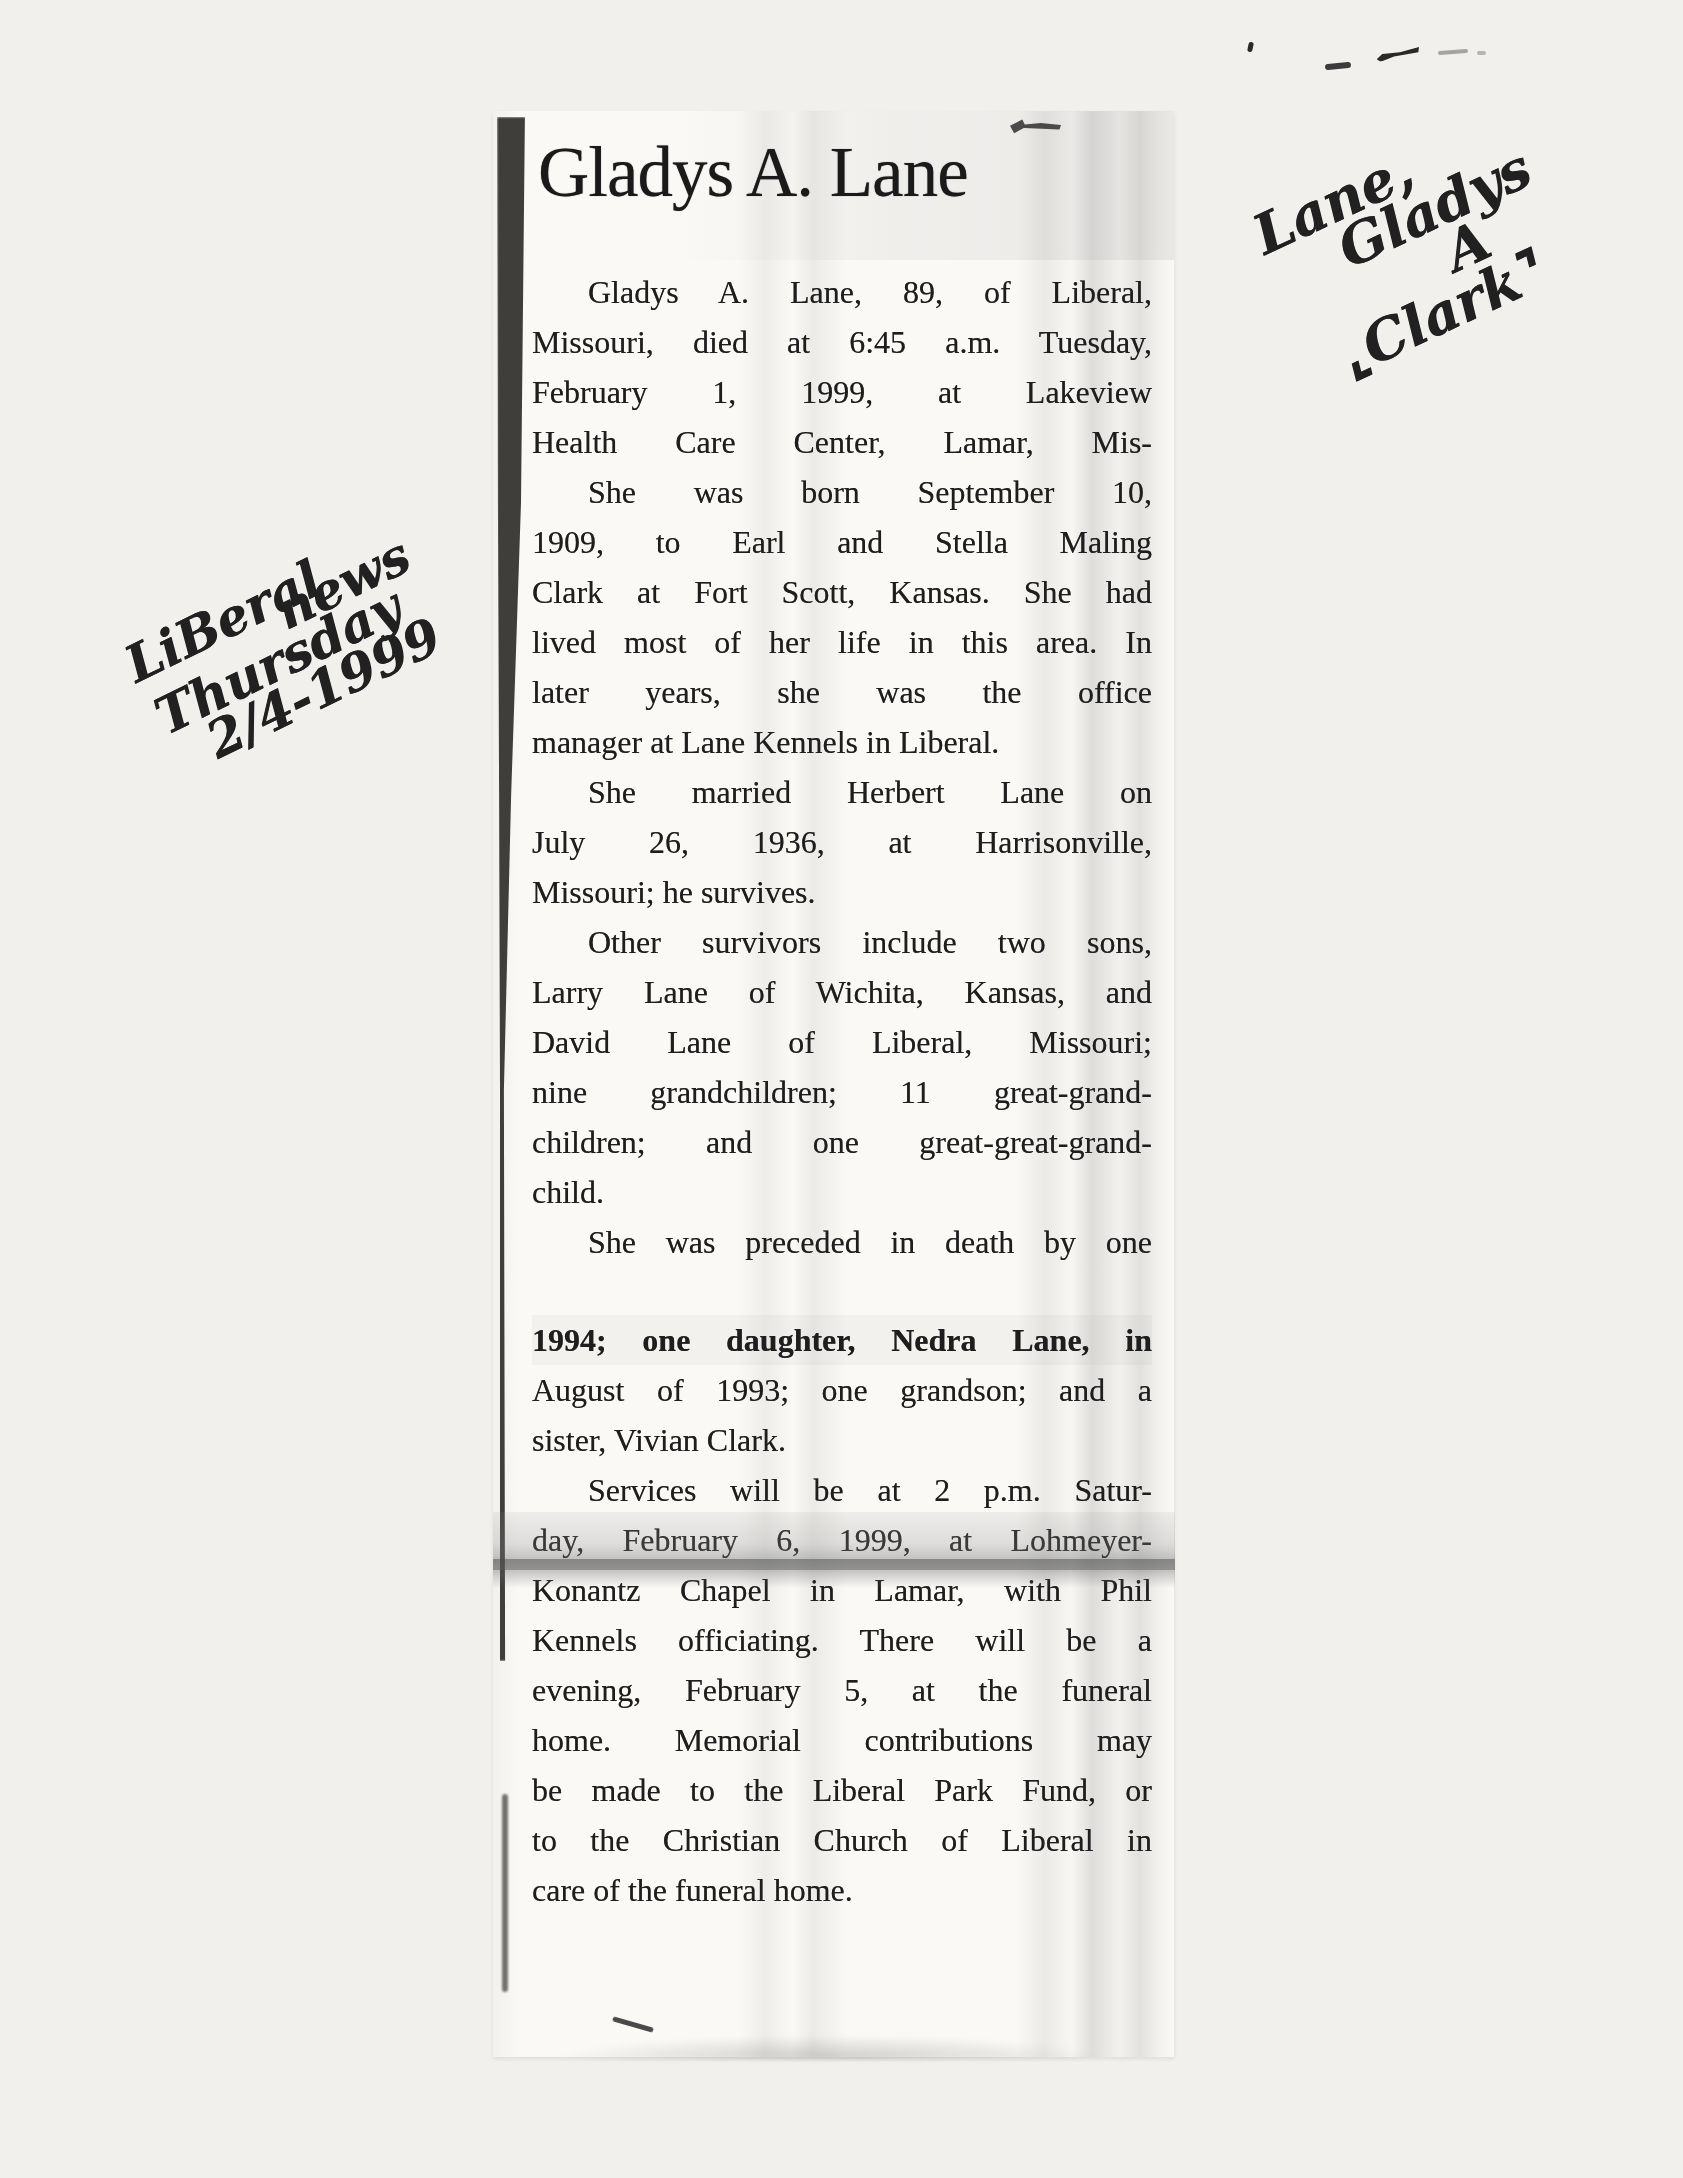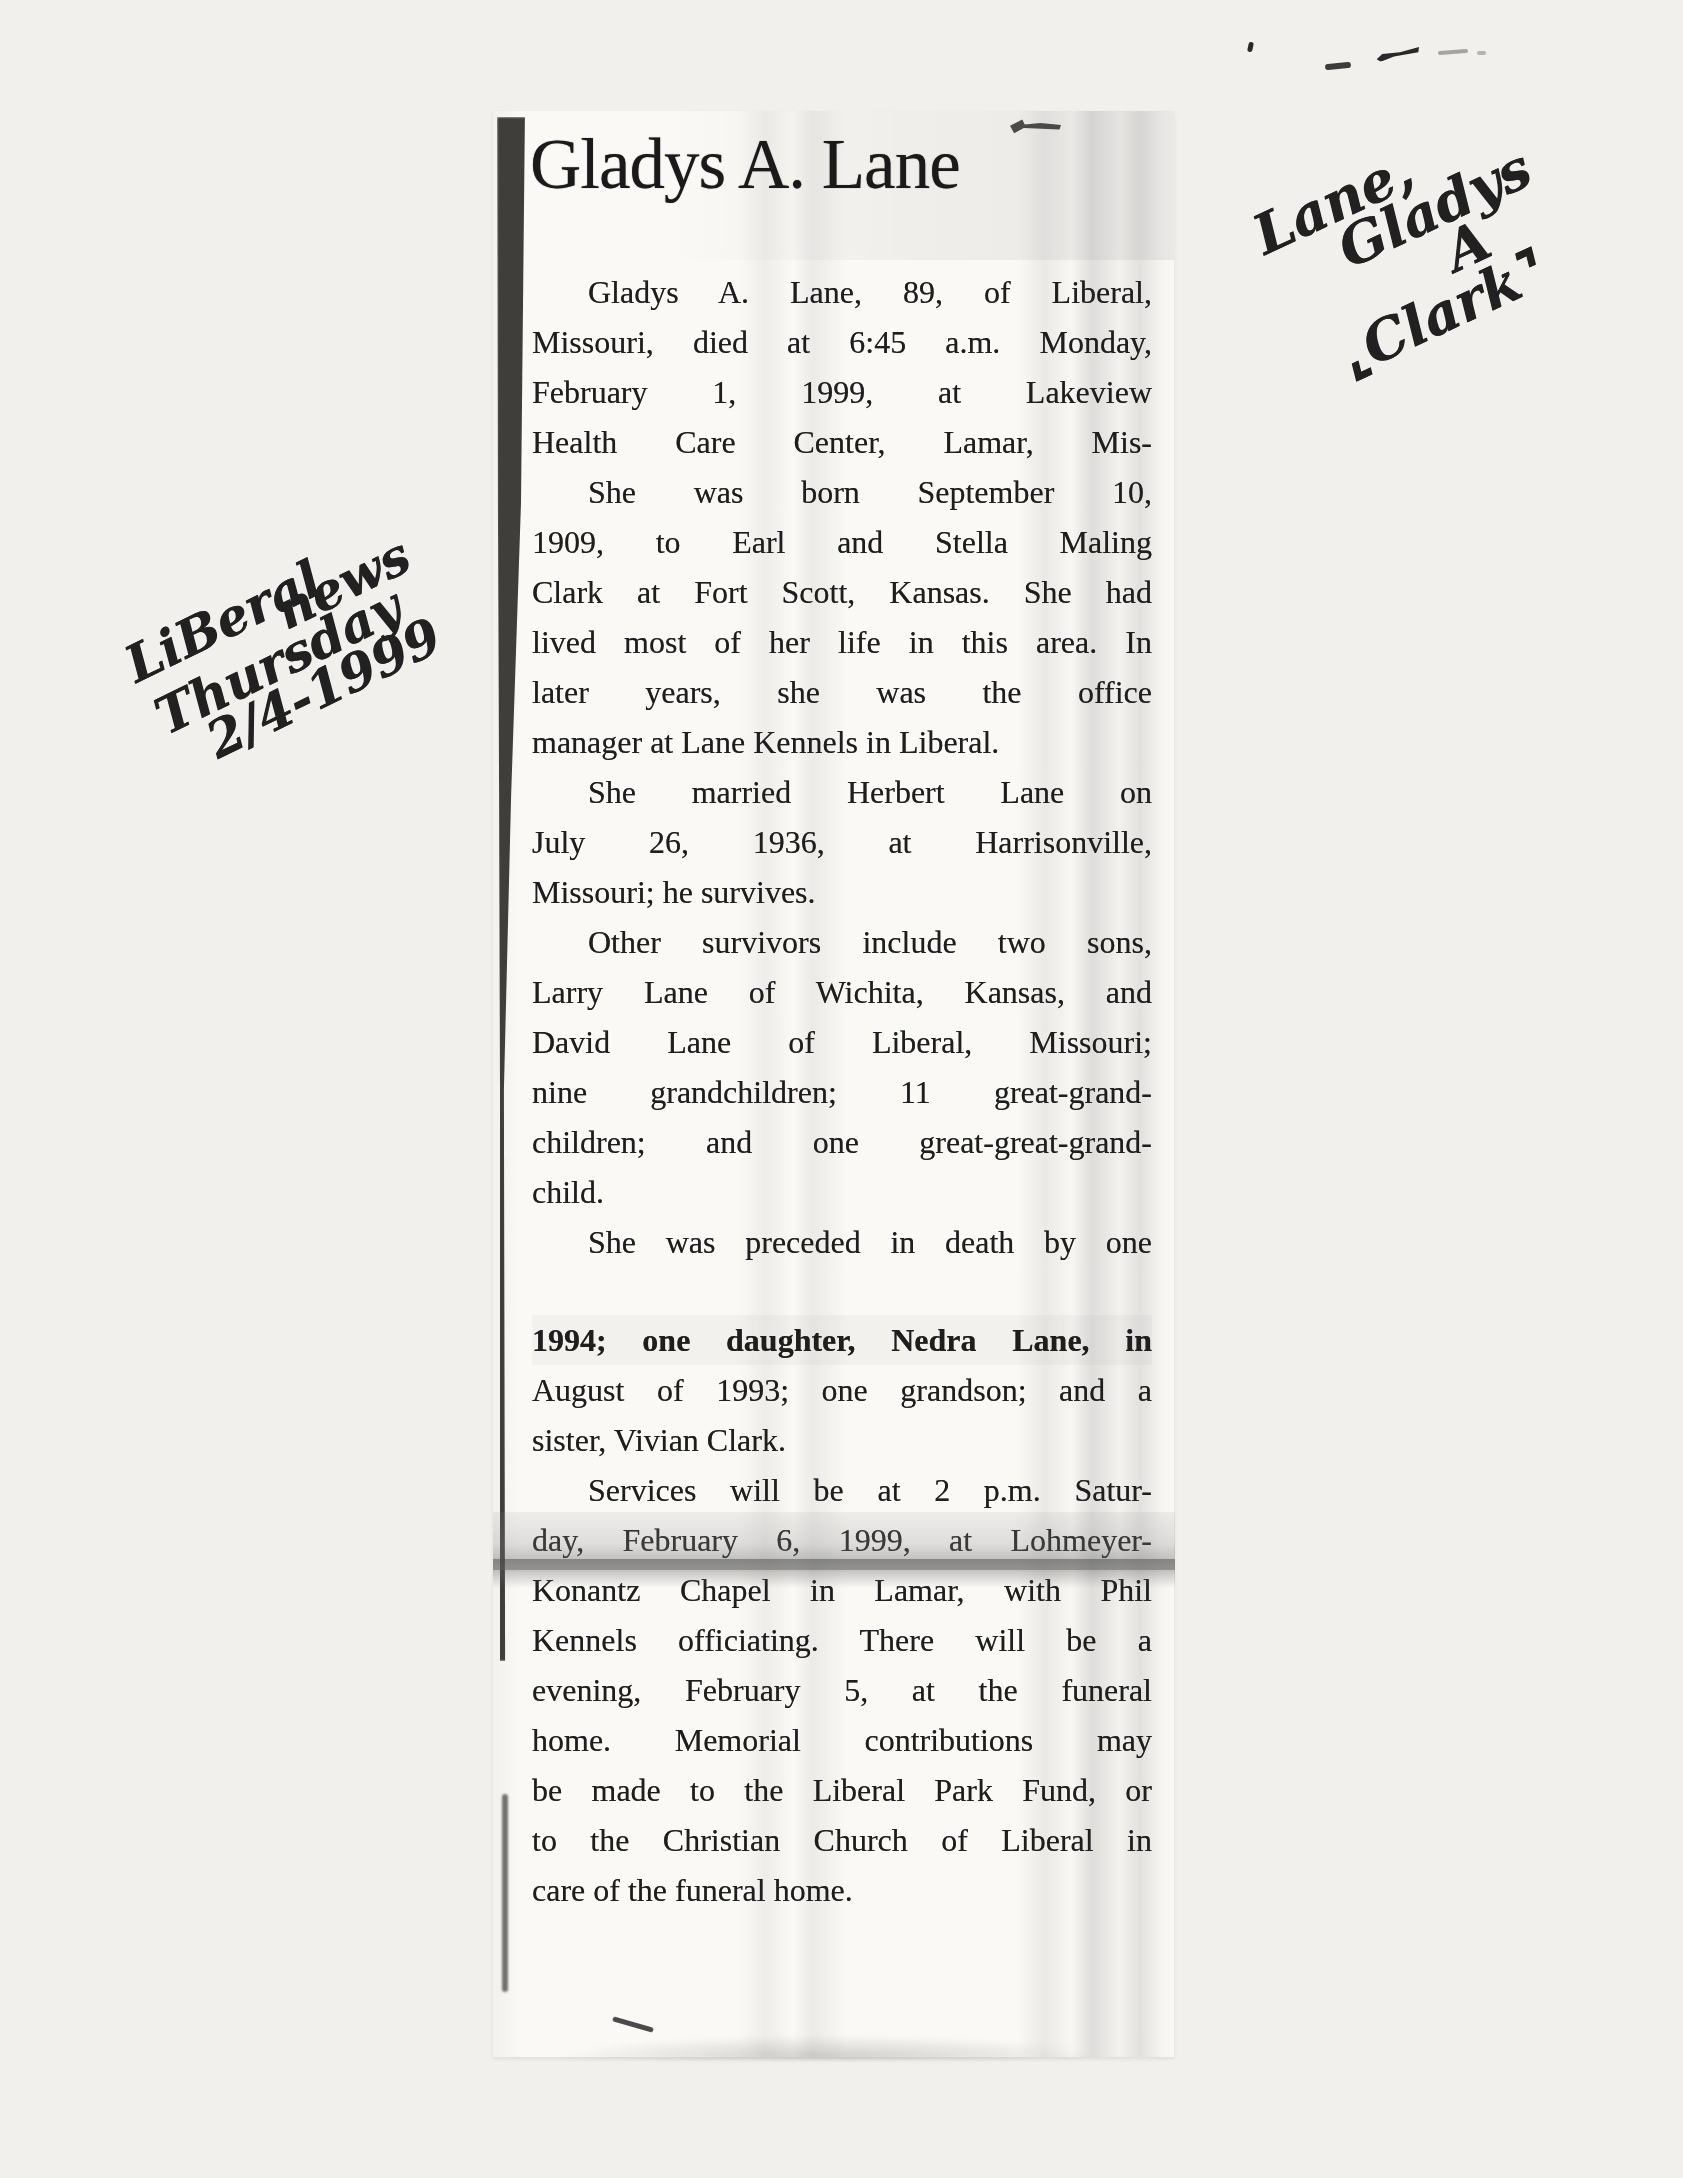--- a/index.html
+++ b/index.html
@@ -32,21 +32,21 @@
   .edge-top {
     position:absolute; left:4px; top:6px; width:30px; height:1544px;
     background:#403e3b; filter:blur(1px);
     clip-path:polygon(0% 0%, 93% 0%, 80% 25%, 47% 44%, 23% 63%, 27% 100%, 10% 100%, 10% 63%, 7% 44%, 3% 25%);
   }
   .edge-bottom {
     position:absolute; left:9px; top:1683px; width:6px; height:198px;
     background:#55524e; filter:blur(1px); border-radius:3px; opacity:.8;
   }
   .headline {
-    position:absolute; left:37px; top:18px; margin:0;
+    position:absolute; left:37px; top:18px; margin:8px;
     font:400 71px/1 "Liberation Serif", serif;
     letter-spacing:-1px; color:#1a1a1a;
     text-shadow:0 0 1px rgba(20,20,20,.6);
   }
   .body {
     position:absolute; top:156px; left:39px; width:620px;
     font-size:32px; line-height:50px; color:#1e1e1e;
     text-shadow:0 0 0.6px rgba(30,30,30,.65);
   }
   .line { text-align:justify; text-align-last:justify; position:relative; }
@@ -110,21 +110,21 @@
 
   <div class="clipping">
     <div class="top-wash"></div>
     <div class="edge-top"></div>
     <div class="edge-bottom"></div>
     <div class="pen-mark"></div>
     <h1 class="headline">Gladys A. Lane</h1>
     <div class="body" id="article-body">
         <div class="para">
           <div class="line">Gladys A. Lane, 89, of Liberal,</div>
-          <div class="line">Missouri, died at 6:45 a.m. Monday,</div>
+          <div class="line">Missouri, died at 6:45 a.m. Tuesday,</div>
           <div class="line">February 1, 1999, at Lakeview</div>
           <div class="line">Health Care Center, Lamar, Mis-</div>
         </div>
         <div class="para">
           <div class="line">She was born September 10,</div>
           <div class="line">1909, to Earl and Stella Maling</div>
           <div class="line">Clark at Fort Scott, Kansas. She had</div>
           <div class="line">lived most of her life in this area. In</div>
           <div class="line">later years, she was the office</div>
           <div class="line last">manager at Lane Kennels in Liberal.</div>

